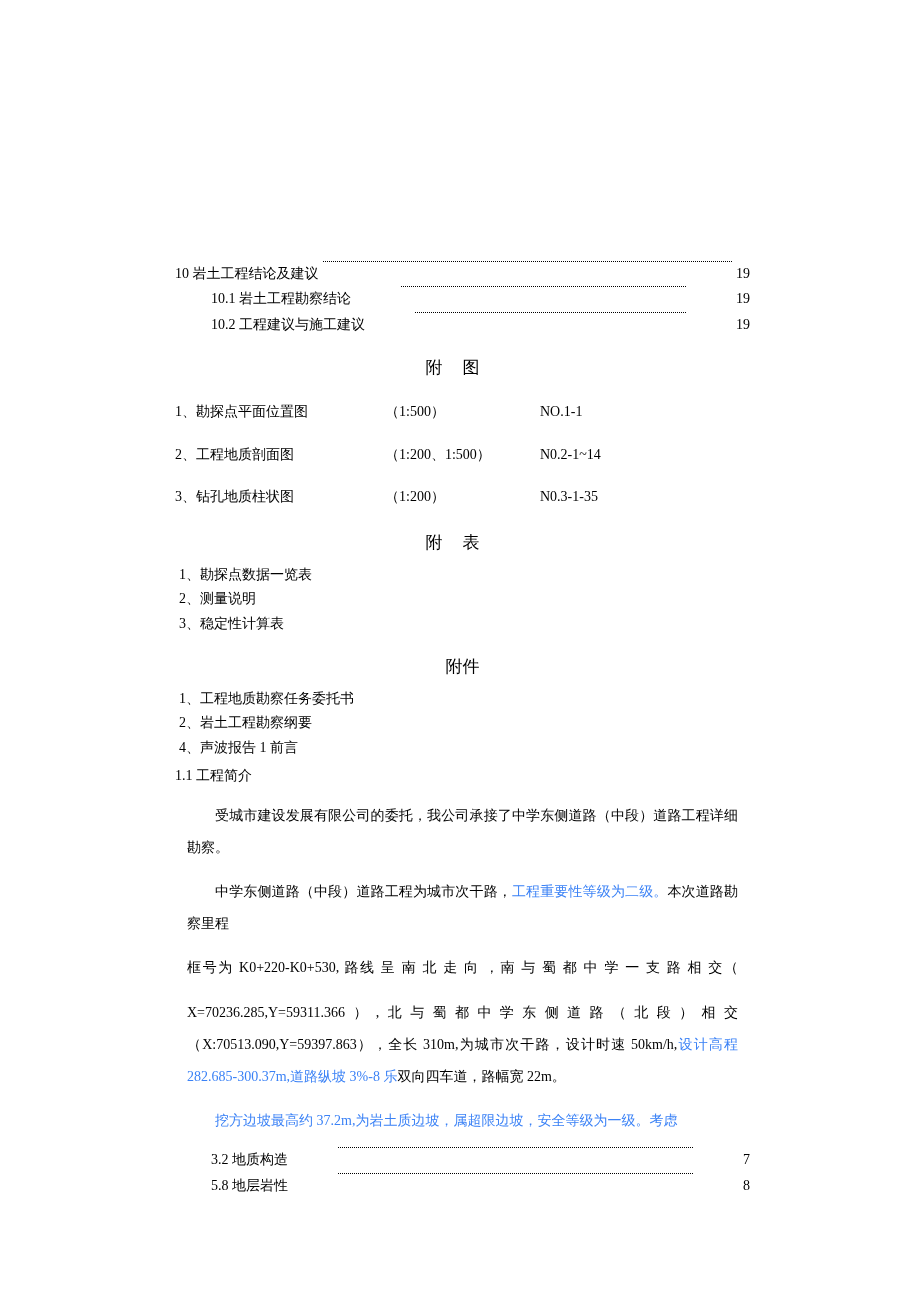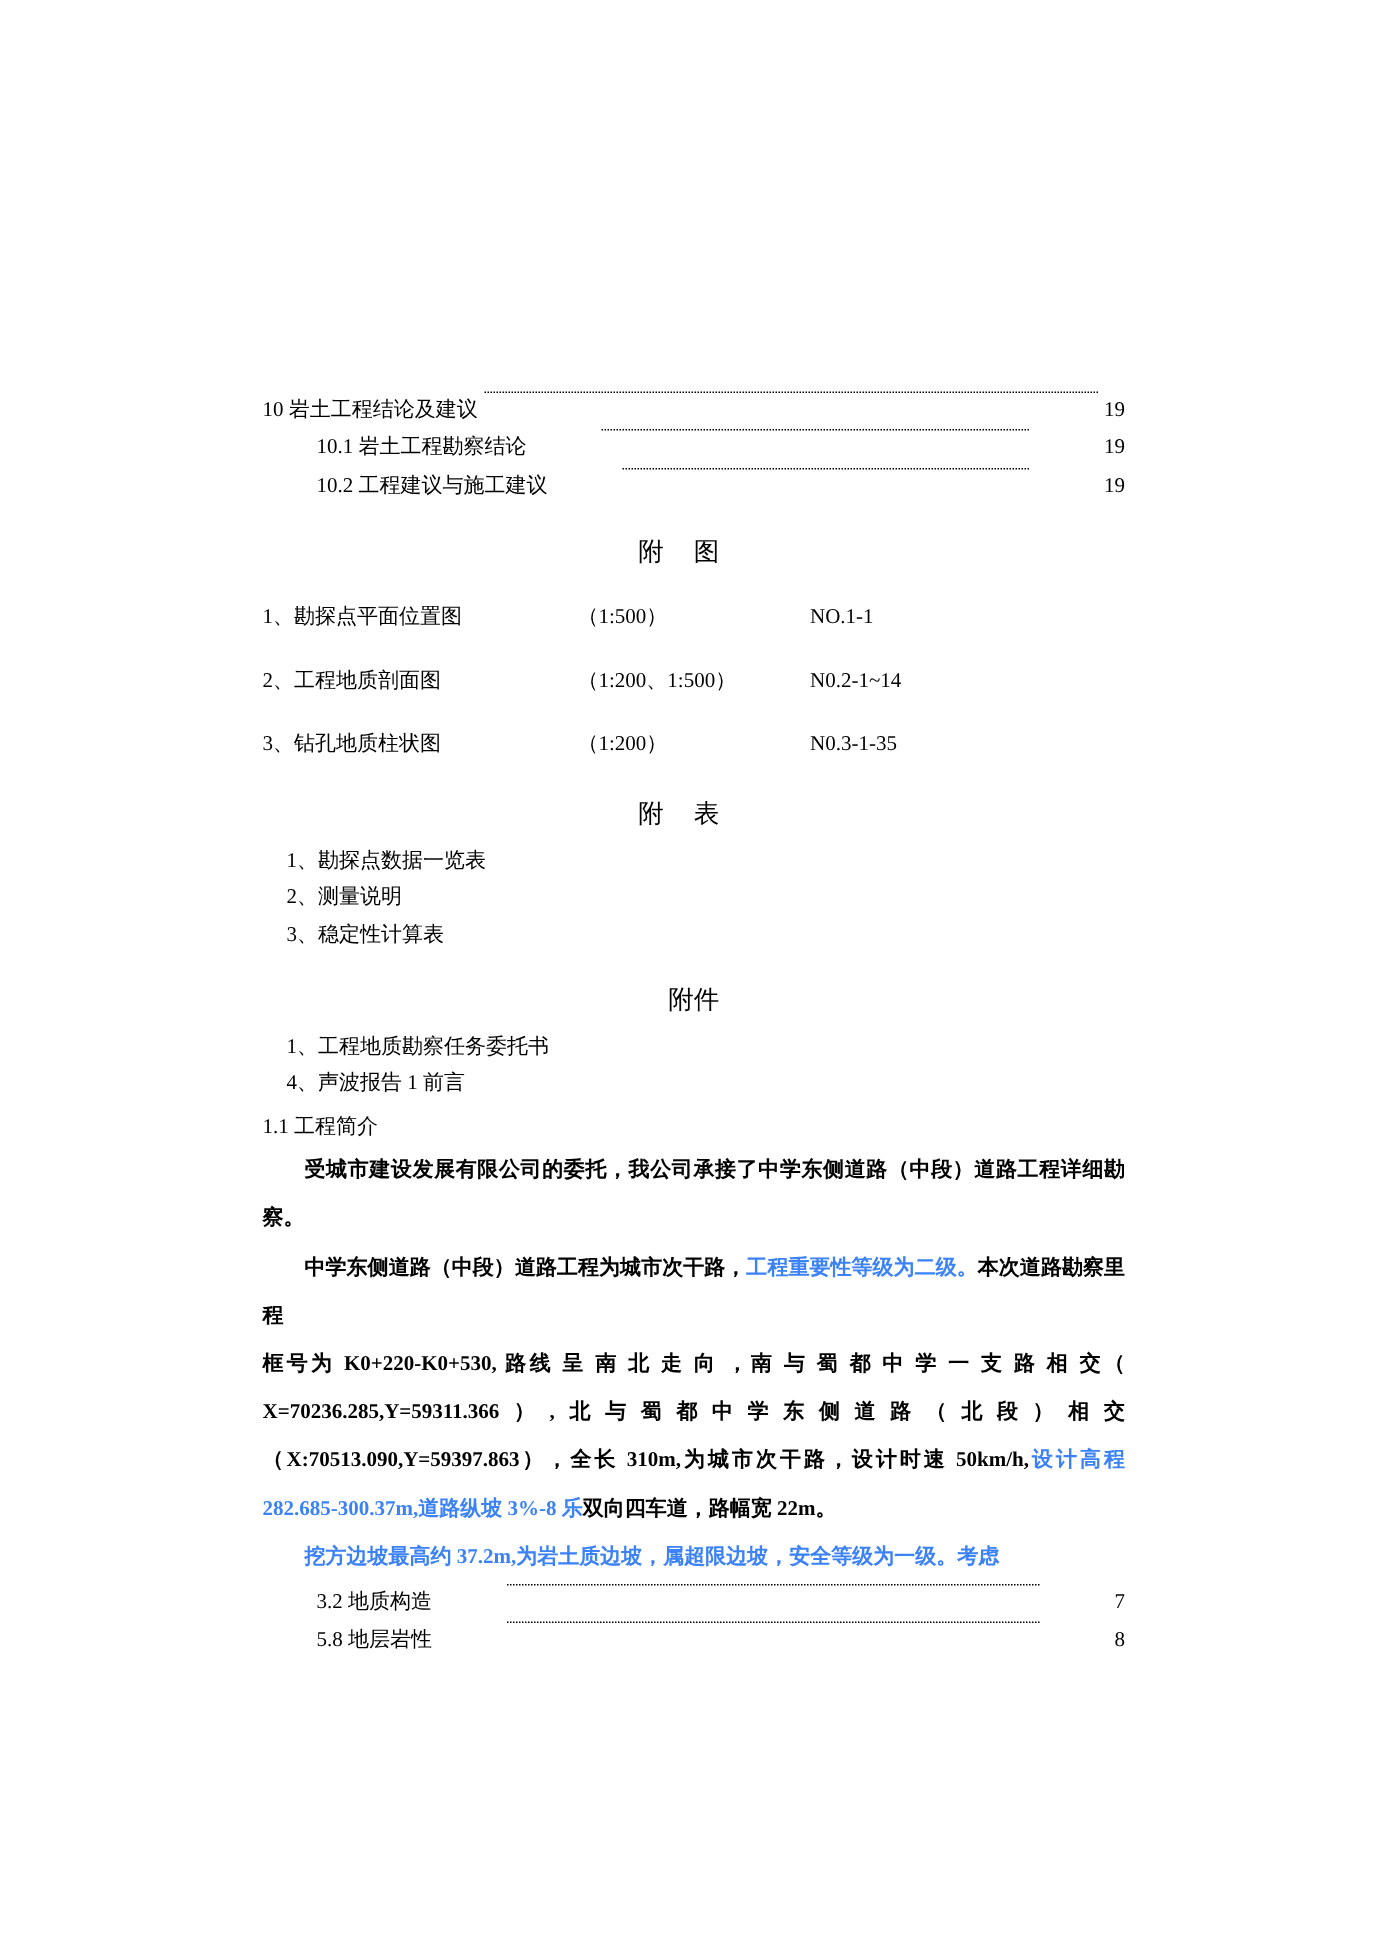--- a/index.html
+++ b/index.html
@@ -41,26 +41,25 @@
       margin: 18px 0 8px 0;
     }
     .attach-row {
       display: flex;
       margin: 20px 0;
       font-family: Liberation Serif, serif;
     }
     .attach-col1 { width: 210px; }
     .attach-col2 { width: 155px; }
     .attach-col3 { flex: 1; }
-    .attach-list div { margin: 2px 16px; }
+    .attach-list div { margin: 2px 4px; }
     .para {
       text-align: justify;
       line-height: 2.3;
-      margin: 0;
-      font-weight: bold;
+      margin: 12px;
     }
     .para-indent { text-indent: 2em; }
     .justify-distribute {
       text-align-last: justify;
     }
     .red { color: #3b82f6; }
     .sub-heading {
       margin: 6px 0 2px 0;
     }
     .spacer-top { height: 200px; }
@@ -109,20 +108,21 @@
 <div class="attach-list">
   <div>1、勘探点数据一览表</div>
   <div>2、测量说明</div>
   <div>3、稳定性计算表</div>
 </div>
 
 <div class="section-title" style="letter-spacing:0;">附件</div>
 
 <div class="attach-list">
   <div>1、工程地质勘察任务委托书</div>
+  <div>2、岩土工程勘察纲要</div>
   <div>4、声波报告 1 前言</div>
 </div>
 
 <div class="sub-heading">1.1 工程简介</div>
 
 <p class="para para-indent">受城市建设发展有限公司的委托，我公司承接了中学东侧道路（中段）道路工程详细勘察。</p>
 
 <p class="para para-indent">
   <span>中学东侧道路（中段）道路工程为城市次干路，</span><span class="red">工程重要性等级为二级。</span><span>本次道路勘察里程</span>
 </p>

